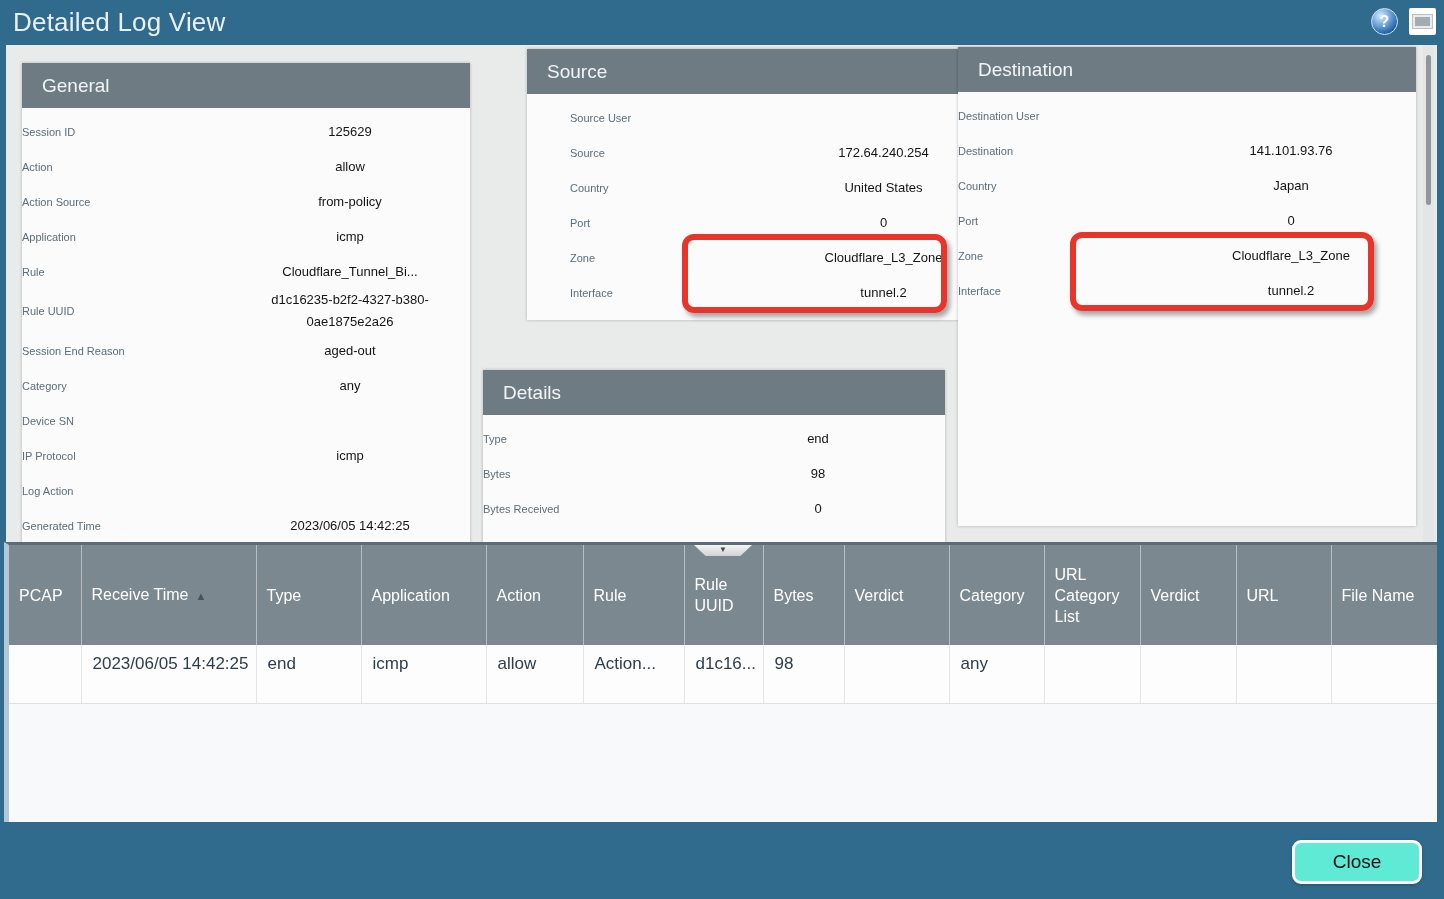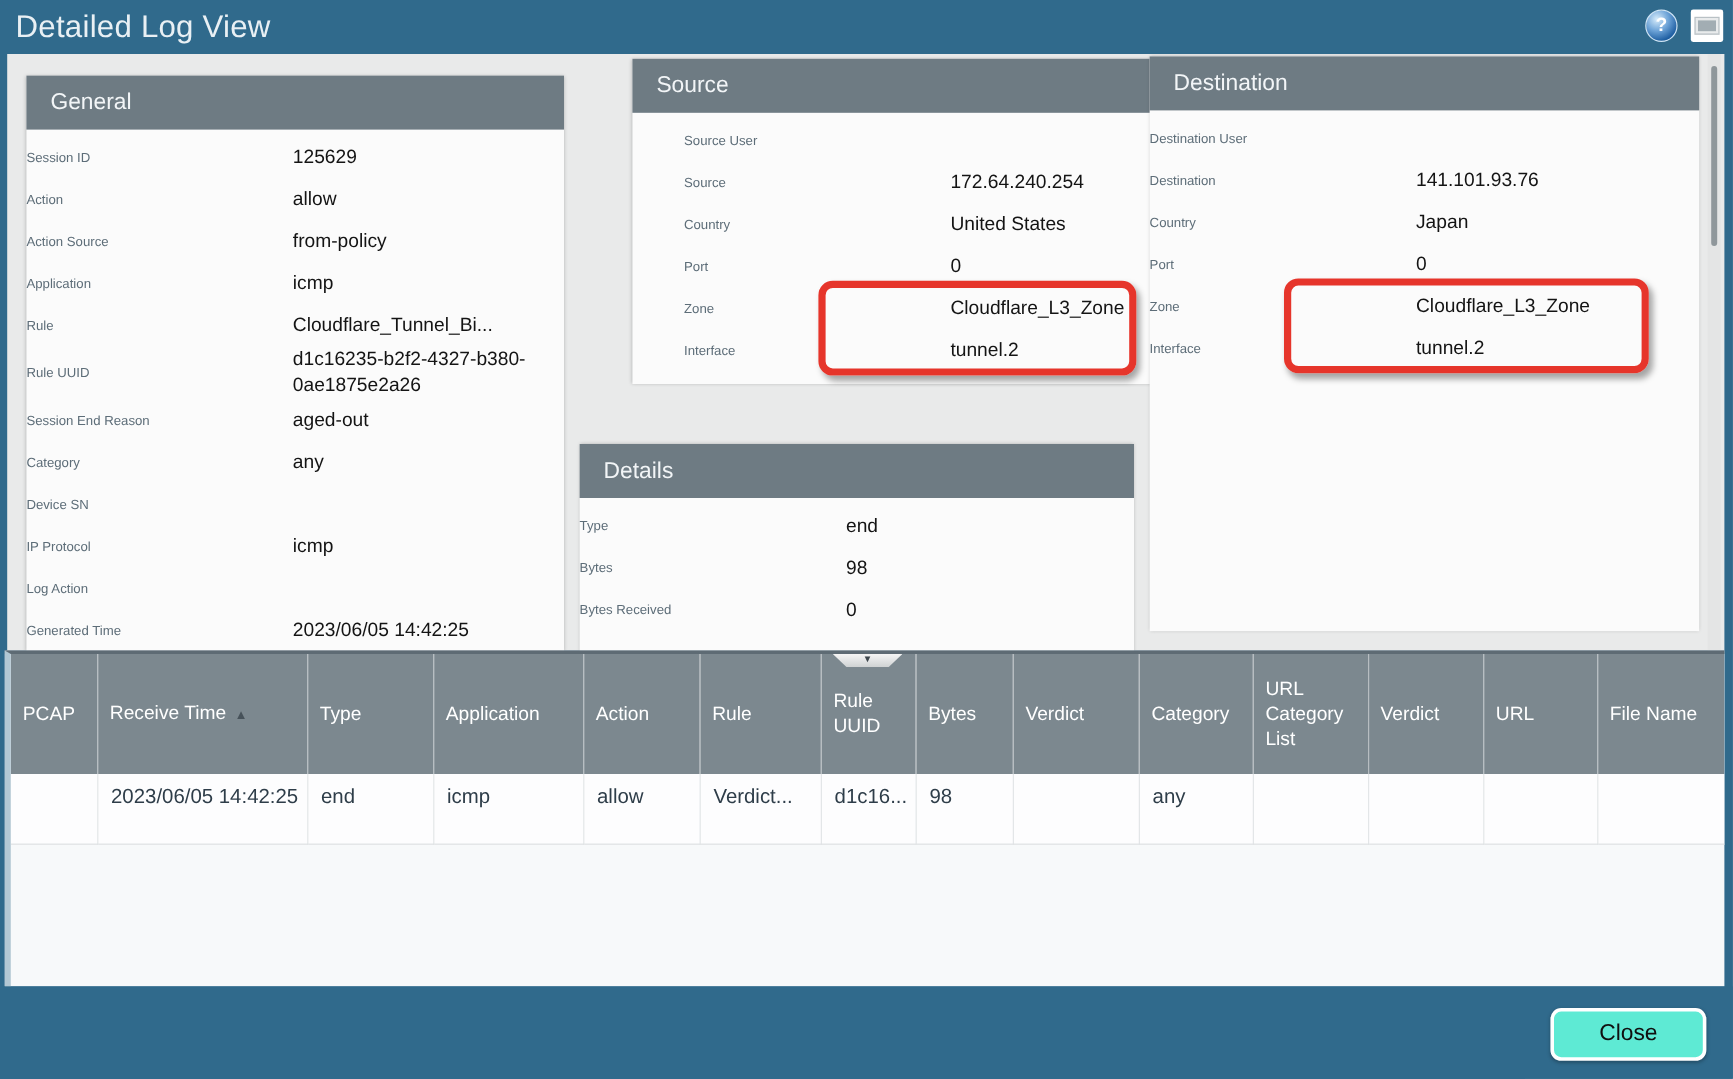--- a/index.html
+++ b/index.html
@@ -39,21 +39,21 @@
   .panel-body{padding-top:6px;}
 
   .panel-general{left:16px;top:18px;width:448px;min-height:479px;}
   .panel-source{left:477px;top:4px;width:462px;margin-left:44px;}
   .panel-source .panel-body{padding-bottom:10px;padding-left:43px;}
   .panel-details{left:477px;top:325px;width:462px;min-height:180px;}
   .panel-destination{left:952px;top:2px;width:458px;height:479px;}
 
   .prow{display:flex;min-height:35px;align-items:center;}
   .plabel{flex:0 0 205px;text-align:left;color:var(--label);font-size:11px;padding-right:0;}
-  .pvalue{flex:1;color:var(--value);font-size:16px;padding-left:17px;padding-right:14px;line-height:22px;word-wrap:break-word;min-width:0;}
+  .pvalue{flex:1;color:var(--value);font-size:13px;padding-left:17px;padding-right:14px;line-height:22px;word-wrap:break-word;min-width:0;text-align:center;}
 
   .hl-group{position:relative;}
   .hl-group::before{content:"";position:absolute;left:112px;right:42px;top:-6px;bottom:-3px;
     border:6px solid var(--highlight);border-radius:12px;pointer-events:none;
     box-shadow:3px 4px 5px rgba(0,0,0,.35);}
 
   
   .scroll-track{position:absolute;right:3px;top:0;bottom:0;width:11px;background:#e4e5e5;}
   .scroll-thumb{position:absolute;right:3px;top:10px;width:5px;height:150px;background:#8f979b;border-radius:3px;cursor:pointer;}
 
@@ -283,21 +283,21 @@
             <th><span>File Name</span></th>
           </tr>
         </thead>
       <tbody>
           <tr>
             <td></td>
             <td>2023/06/05 14:42:25</td>
             <td>end</td>
             <td>icmp</td>
             <td>allow</td>
-            <td>Verdict...</td>
+            <td>Action...</td>
             <td>d1c16...</td>
             <td>98</td>
             <td></td>
             <td>any</td>
             <td></td>
             <td></td>
             <td></td>
             <td></td>
           </tr>
         </tbody>

